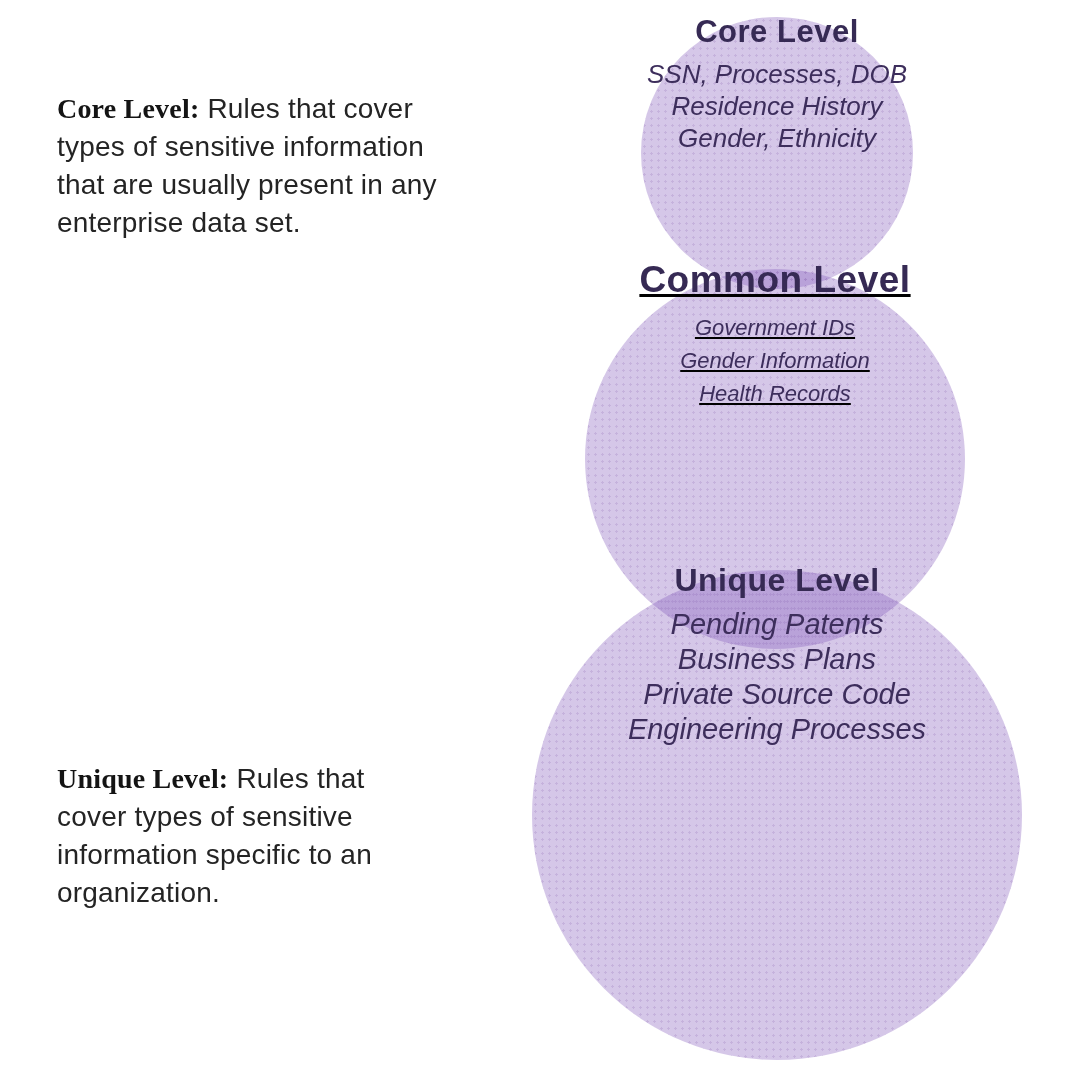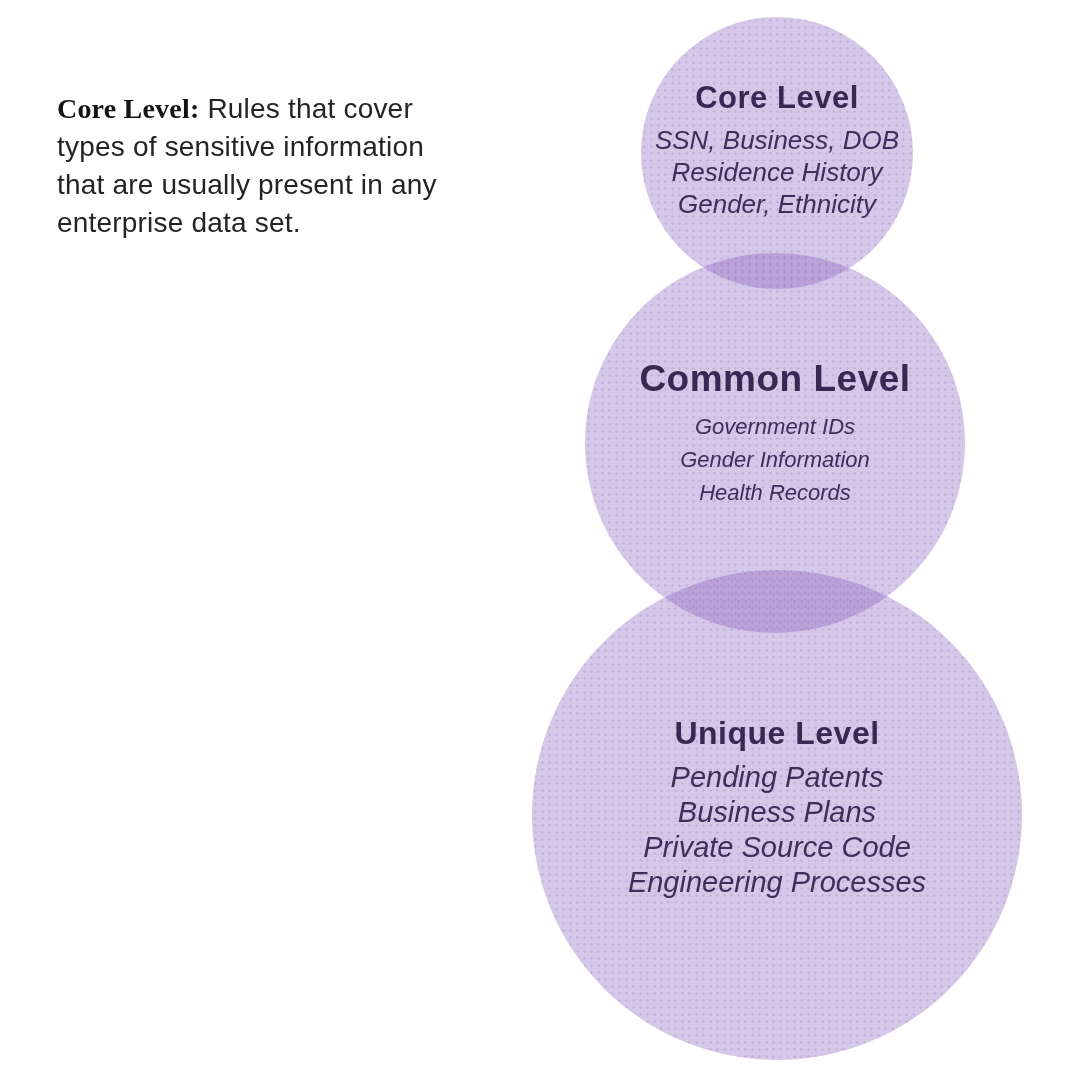--- a/index.html
+++ b/index.html
@@ -37,25 +37,24 @@
   
   .circle {
     position: absolute;
     border-radius: 50%;
     background-color: rgba(135, 95, 189, 0.35);
     background-image: radial-gradient(rgba(122, 82, 165, 0.18) 1.1px, transparent 1.1px);
     background-size: 7px 7px;
     display: flex;
     flex-direction: column;
     align-items: center;
-    justify-content: center;
     text-align: center;
   }
   .circle-core   { left: 641px; top: 17px;  width: 272px; height: 272px; }
-  .circle-common { left: 585px; top: 253px; width: 380px; height: 380px; }
+  .circle-common { left: 585px; top: 269px; width: 380px; height: 380px; text-decoration: underline; }
   .circle-unique { left: 532px; top: 570px; width: 490px; height: 490px; }
 
   .circle-title {
     font-weight: 700;
     color: #362a54;
     letter-spacing: 0.5px;
   }
   .circle-item {
     font-style: italic;
     color: #3d2e5c;
@@ -74,25 +73,26 @@
   .circle-unique .circle-item  { font-size: 29px; line-height: 35px; }
 </style>
 </head>
 <body>
 
 <div class="canvas">
 
   <p class="desc desc-1"><span class="lead">Core Level:</span> <span>Rules that cover types of sensitive information that are usually present in any enterprise data set.</span></p>
 
 
+  <p class="desc desc-3"><span class="lead">Unique Level:</span> <span>Rules that cover types of sensitive information specific to an organization.</span></p>
 
   <div class="circle circle-core">
     <div class="inner">
       <div class="circle-title">Core Level</div>
-      <div class="circle-item">SSN, Business, DOB</div>
+      <div class="circle-item">SSN, Processes, DOB</div>
       <div class="circle-item">Residence History</div>
       <div class="circle-item">Gender, Ethnicity</div>
     </div>
   </div>
 
   <div class="circle circle-common">
     <div class="inner">
       <div class="circle-title">Common Level</div>
       <div class="circle-item">Government IDs</div>
       <div class="circle-item">Gender Information</div>

